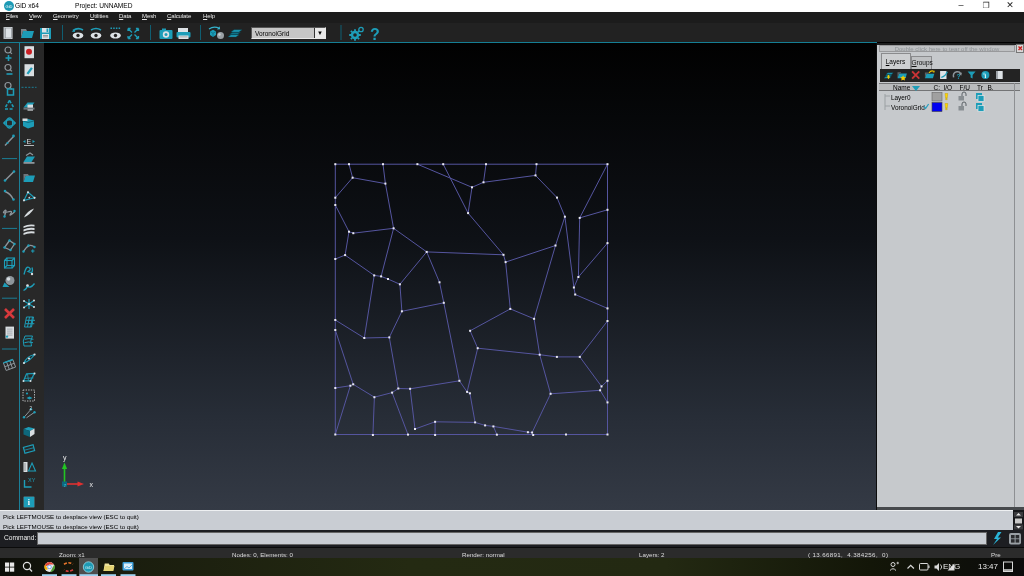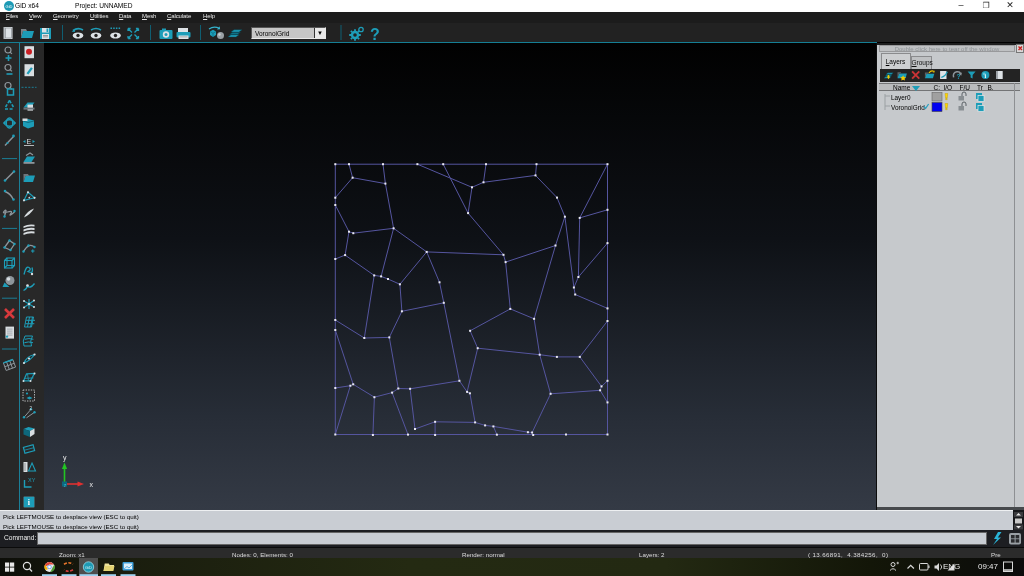--- a/index.html
+++ b/index.html
@@ -712,15 +712,15 @@
       <rect x="919.5" y="5.5" width="8.5" height="6.5" rx="1" stroke-width="1"></rect>
           <rect x="928.3" y="7.5" width="1.2" height="2.5" fill="#d8d8d8" stroke="none"></rect>
       <path d="M934.5 7.5 l0 3 l2 0 l2.5 2.5 l0 -8 l-2.5 2.5 Z" fill="#d8d8d8" stroke="none"></path>
           <path d="M940.5 6.5 q2.5 2.5 0 5" stroke-width="0.9"></path>
       <path d="M947.5 12.5 l7 0 l0 -7 Z" fill="#d8d8d8" stroke="none"></path>
     </g>
     <rect x="1003.5" y="4" width="9" height="9.5" fill="none" stroke="#d8d8d8" stroke-width="1"></rect>
         <path d="M1004 12 l8 0" stroke="#d8d8d8" stroke-width="1.5"></path>
   </svg>
   <span class="tray" style="left:943px">ENG</span>
-  <span class="tray" style="left:978px">09:47</span>
+  <span class="tray" style="left:978px">13:47</span>
 </div>
 
 </div>
 </body></html>

